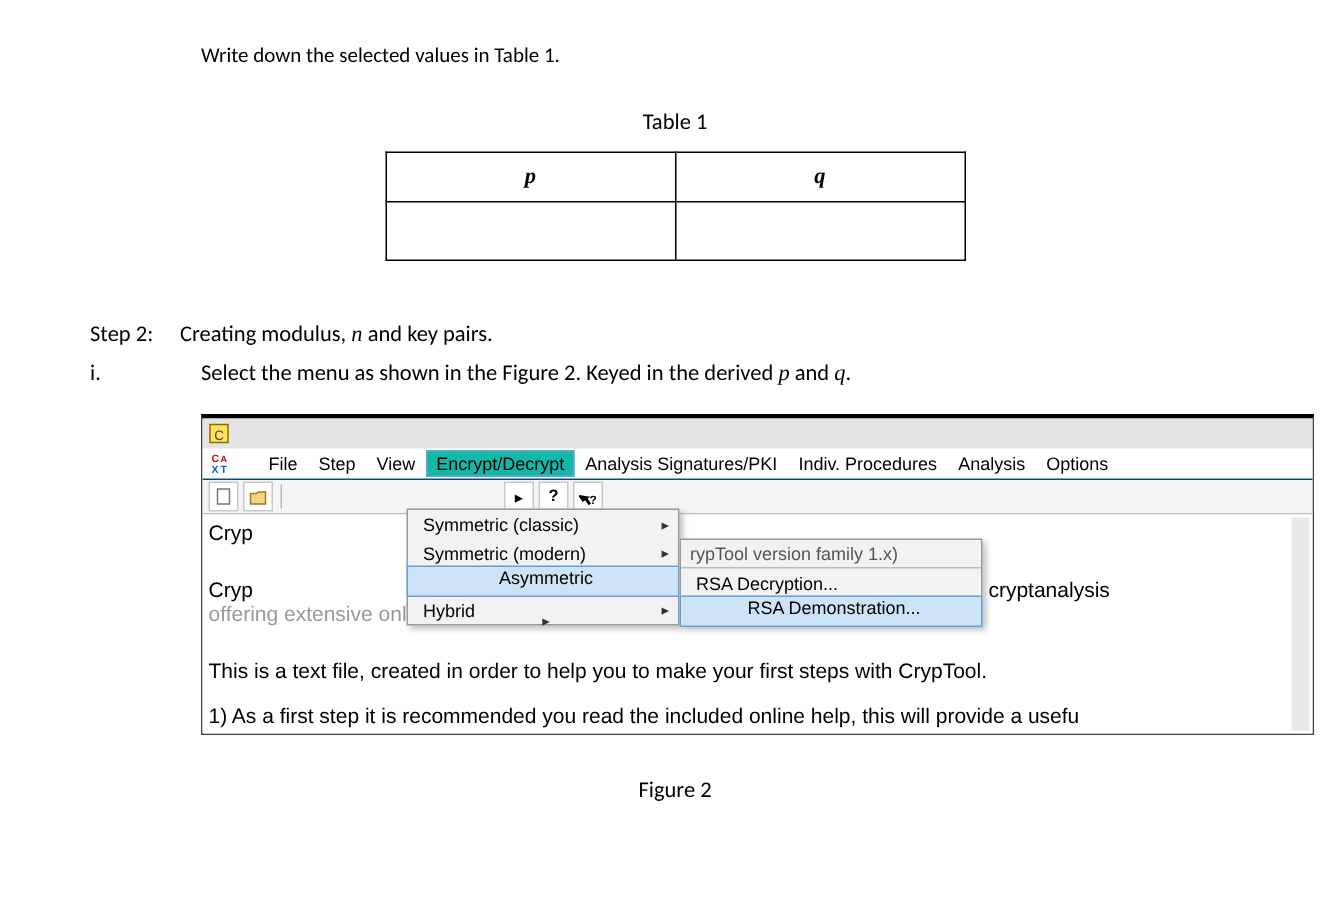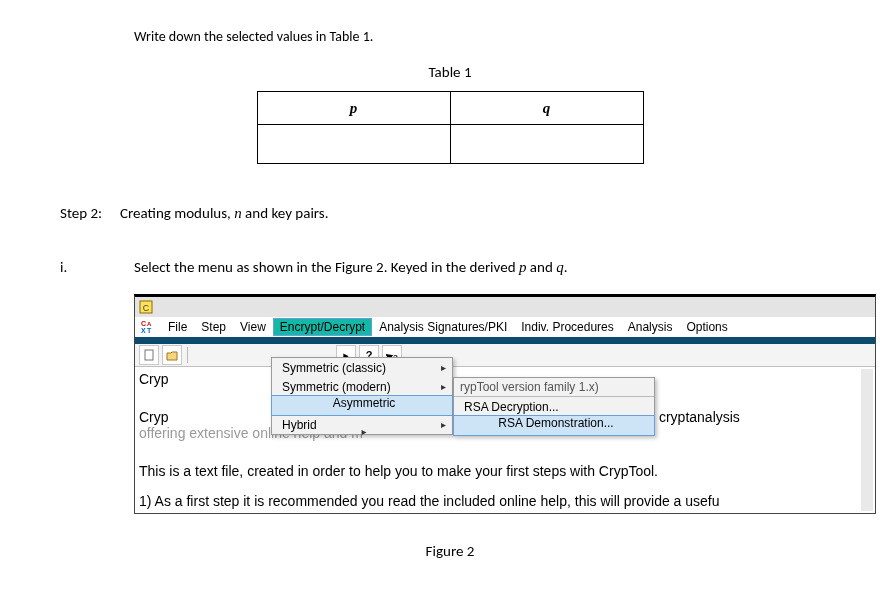--- a/index.html
+++ b/index.html
@@ -10,21 +10,21 @@
     color: #000;
     background: #fff;
     width: 880px;
   }
   .page {
     padding: 20px 40px 10px 60px;
   }
   .instr {
     margin-left: 74px;
     margin-top: 8px;
-    margin-bottom: 18px;
+    margin-bottom: 28px;
   }
   .table-caption {
     text-align: center;
     margin: 0 0 10px 0;
     font-size: 15px;
   }
   .table1 {
     margin: 0 auto 40px;
     border-collapse: collapse;
   }
@@ -36,21 +36,21 @@
     font-style: italic;
     font-family: "Times New Roman", serif;
     font-size: 15px;
     font-weight: bold;
   }
   .table1 td.tall {
     height: 36px;
   }
   .step-row {
     display: flex;
-    margin: 30px 0 36px 0;
+    margin: 30px 0 8px 0;
     font-size: 15px;
   }
   .step-label {
     width: 60px;
     flex: 0 0 60px;
   }
   .step-text .it {
     font-style: italic;
     font-family: "Times New Roman", serif;
   }
@@ -96,21 +96,22 @@
   }
   .titlebar .ttext {
     font-size: 12px;
   }
   .mdibar {
     display:flex;
     align-items:center;
     height:18px;
     padding:1px 6px;
     background:#fff;
-    border-bottom:7px solid #0c4a6e;
+    border-bottom:1px solid #0c4a6e;
+    gap:11px;
   }
   .mdibar .micon {
     width: 14px; height: 14px;
     display:inline-flex; align-items:center; justify-content:center;
     margin-right: 4px;
     font-size: 10px;
     color: #b00;
     font-weight:bold;
   }
   .menubar {

